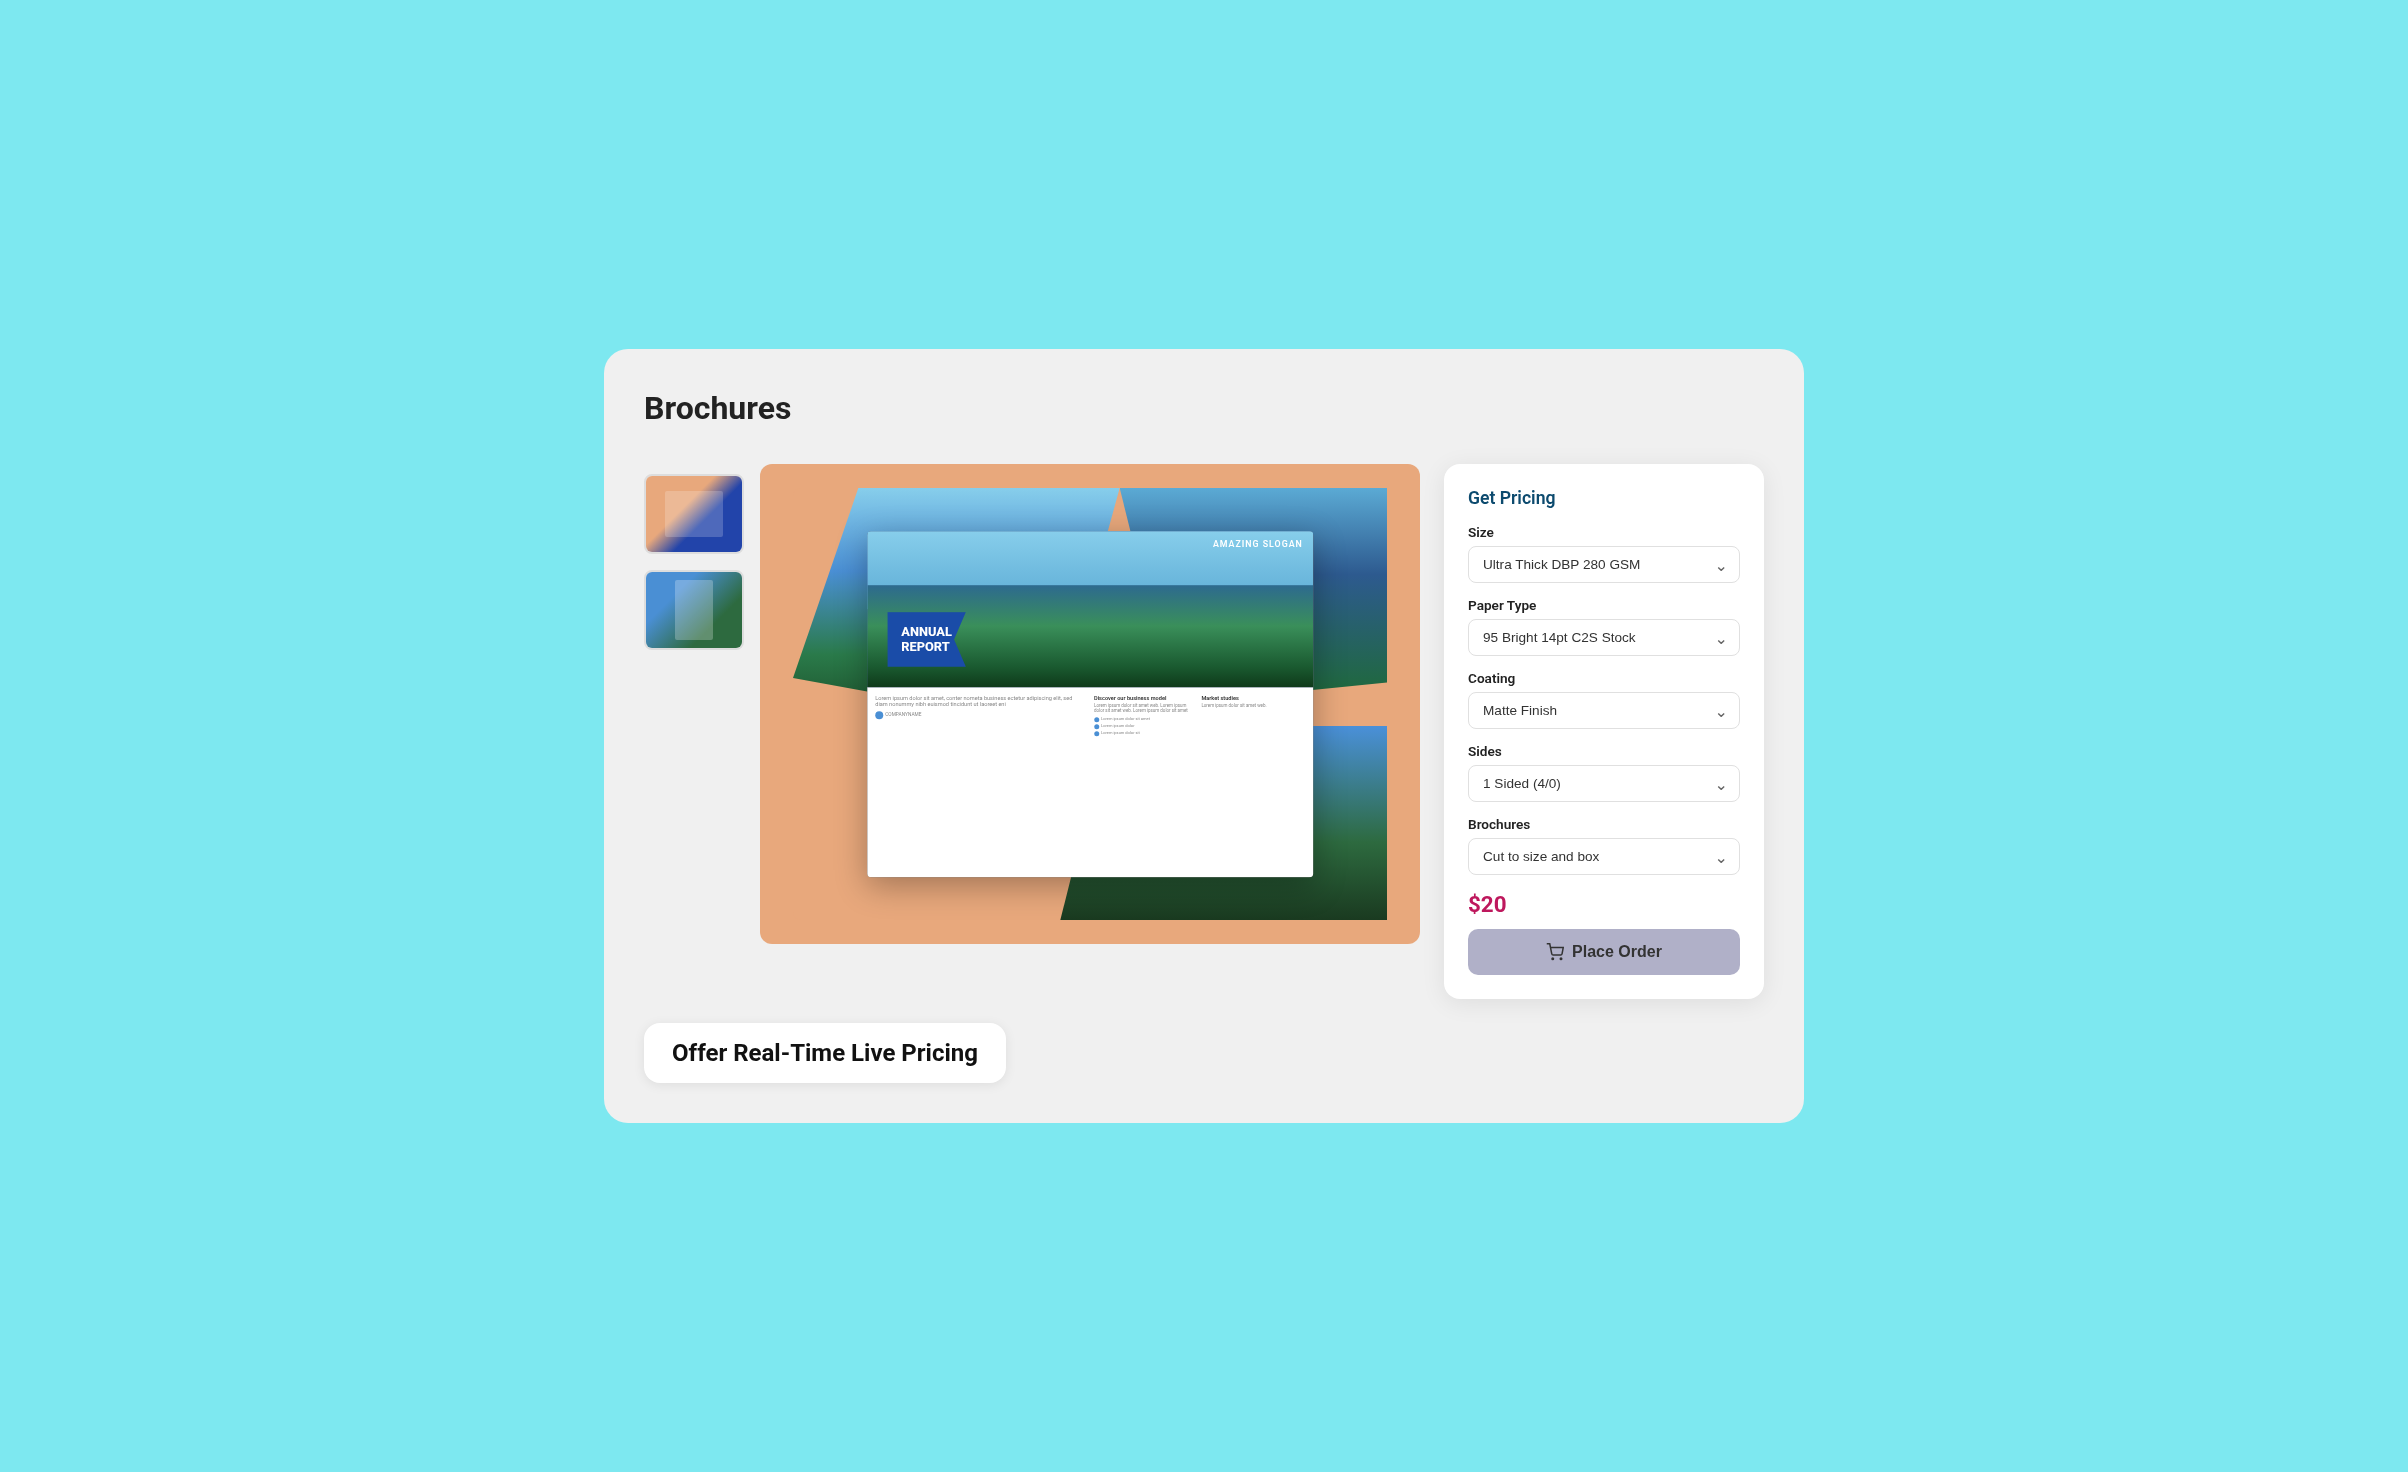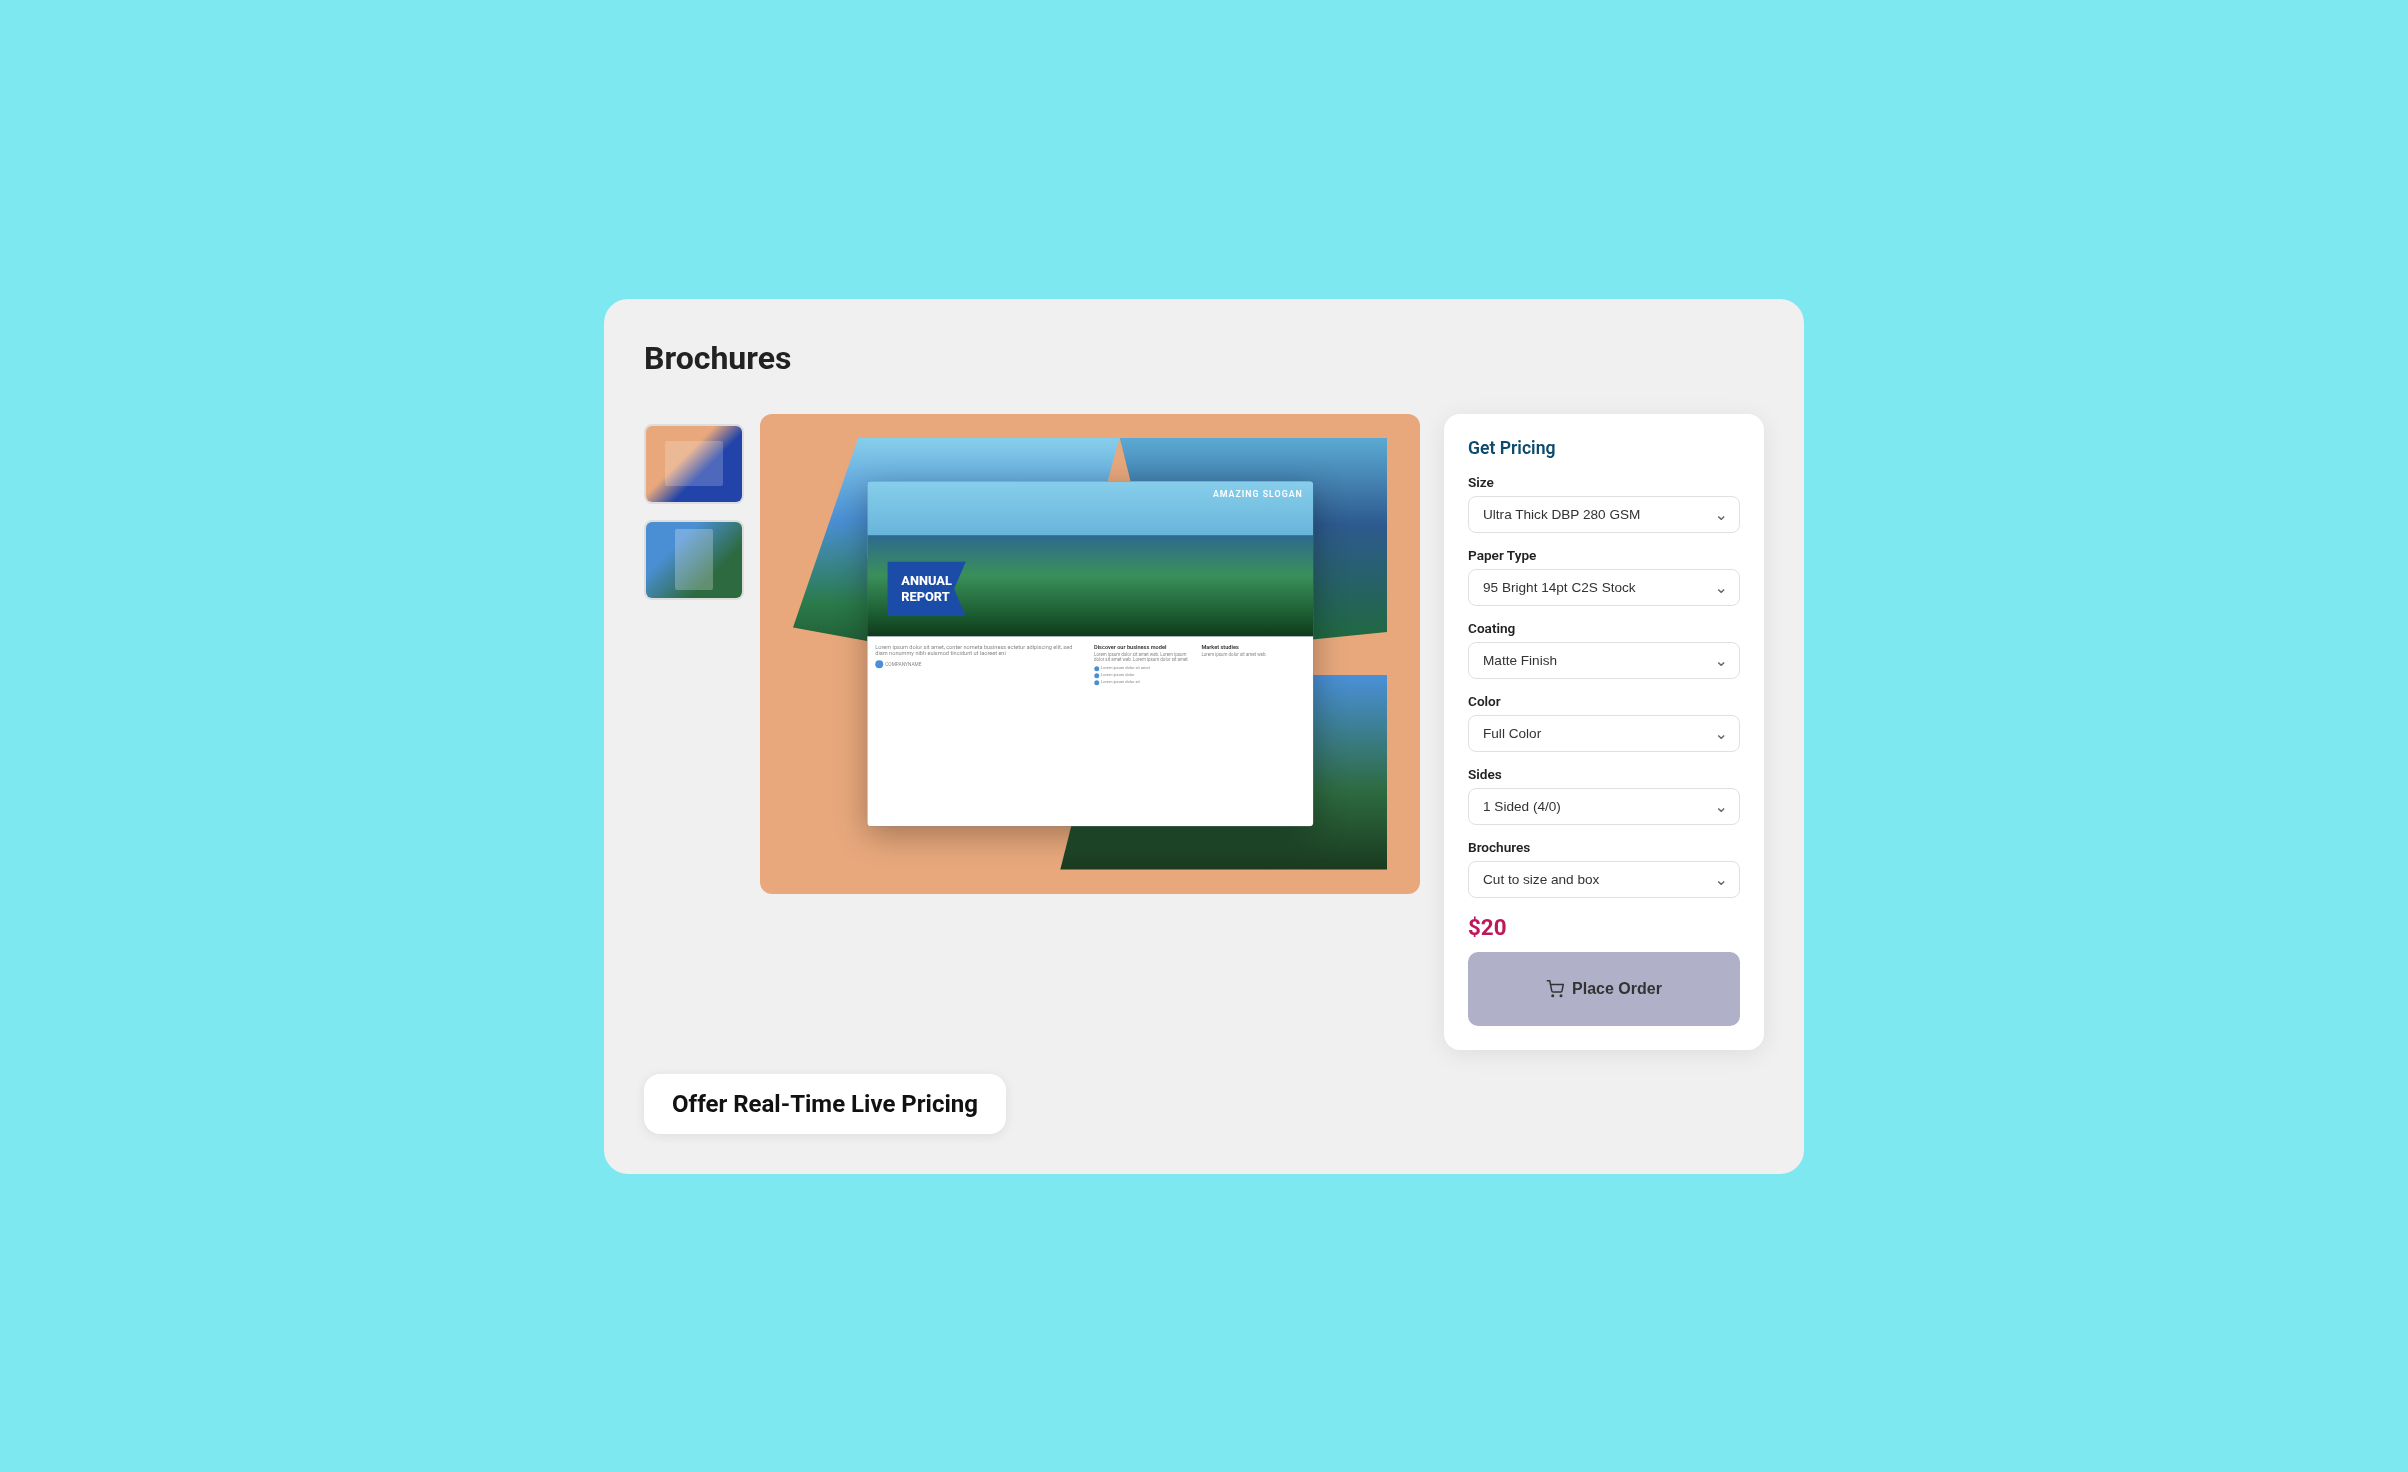--- a/index.html
+++ b/index.html
@@ -205,21 +205,21 @@
       cursor: pointer;
     }
     .price-display {
       font-size: 1.4rem;
       font-weight: 700;
       color: #be185d;
       margin: 16px 0 12px;
     }
     .place-order-btn {
       width: 100%;
-      padding: 28px;
+      padding: 14px;
       background: #b0b0c8;
       color: #333;
       border: none;
       border-radius: 10px;
       font-size: 1rem;
       font-weight: 600;
       cursor: pointer;
       display: flex;
       align-items: center;
       justify-content: center;
@@ -371,30 +371,20 @@
         <label class="form-label">Coating</label>
         <div class="select-wrapper">
           <select>
             <option>Matte Finish</option>
             <option>Gloss Finish</option>
             <option>No Coating</option>
           </select>
         </div>
       </div>
 
-      <div class="form-group">
-        <label class="form-label">Color</label>
-        <div class="select-wrapper">
-          <select>
-            <option>Full Color</option>
-            <option>Black &amp; White</option>
-            <option>Spot Color</option>
-          </select>
-        </div>
-      </div>
 
       <div class="form-group">
         <label class="form-label">Sides</label>
         <div class="select-wrapper">
           <select>
             <option>1 Sided (4/0)</option>
             <option>2 Sided (4/4)</option>
           </select>
         </div>
       </div>

